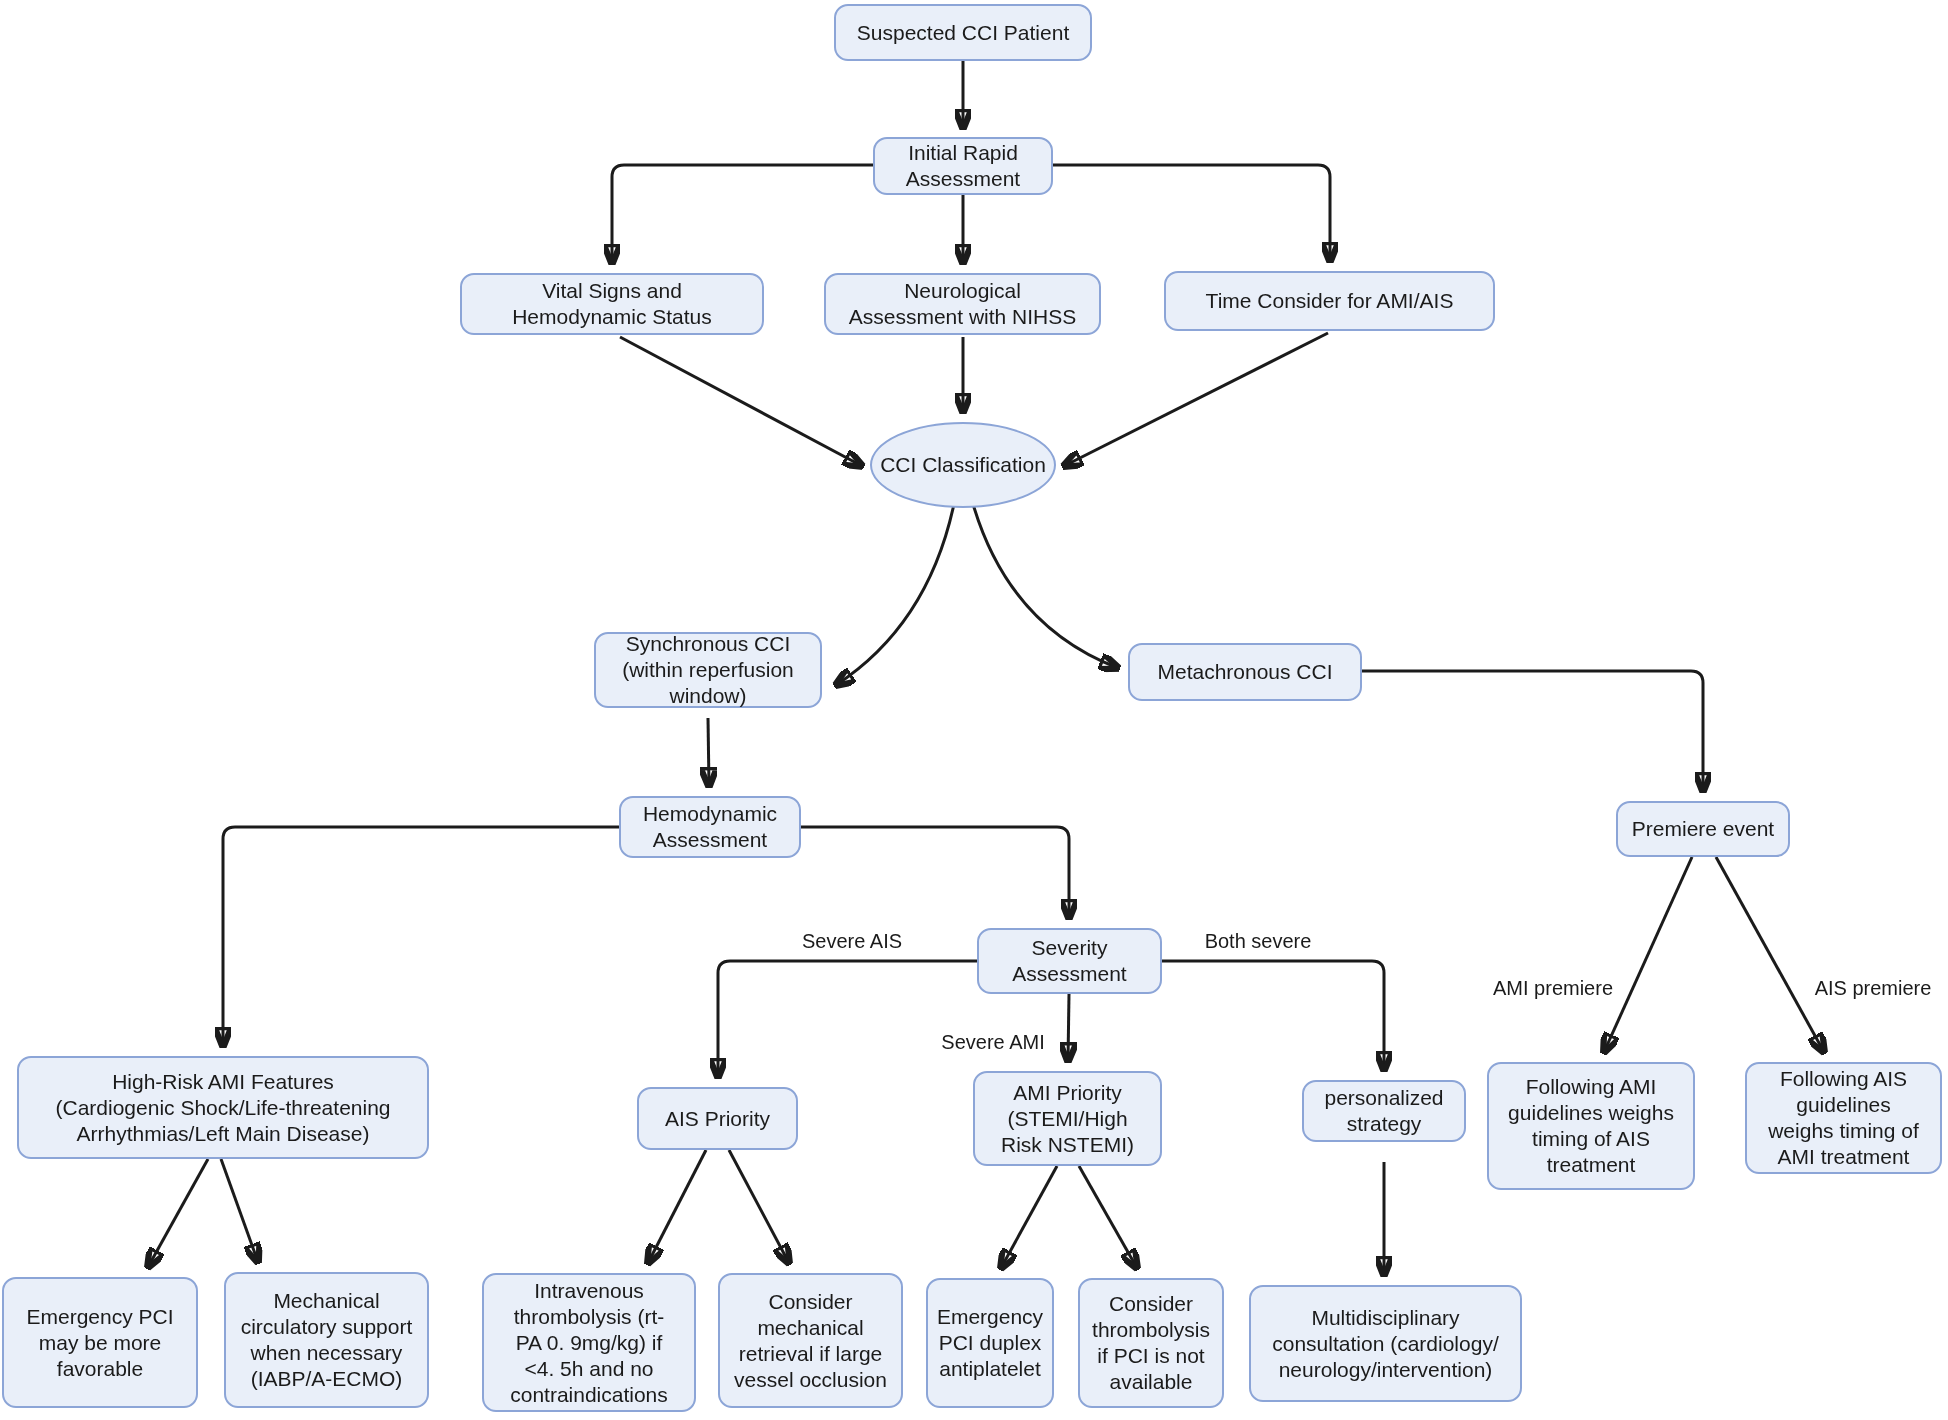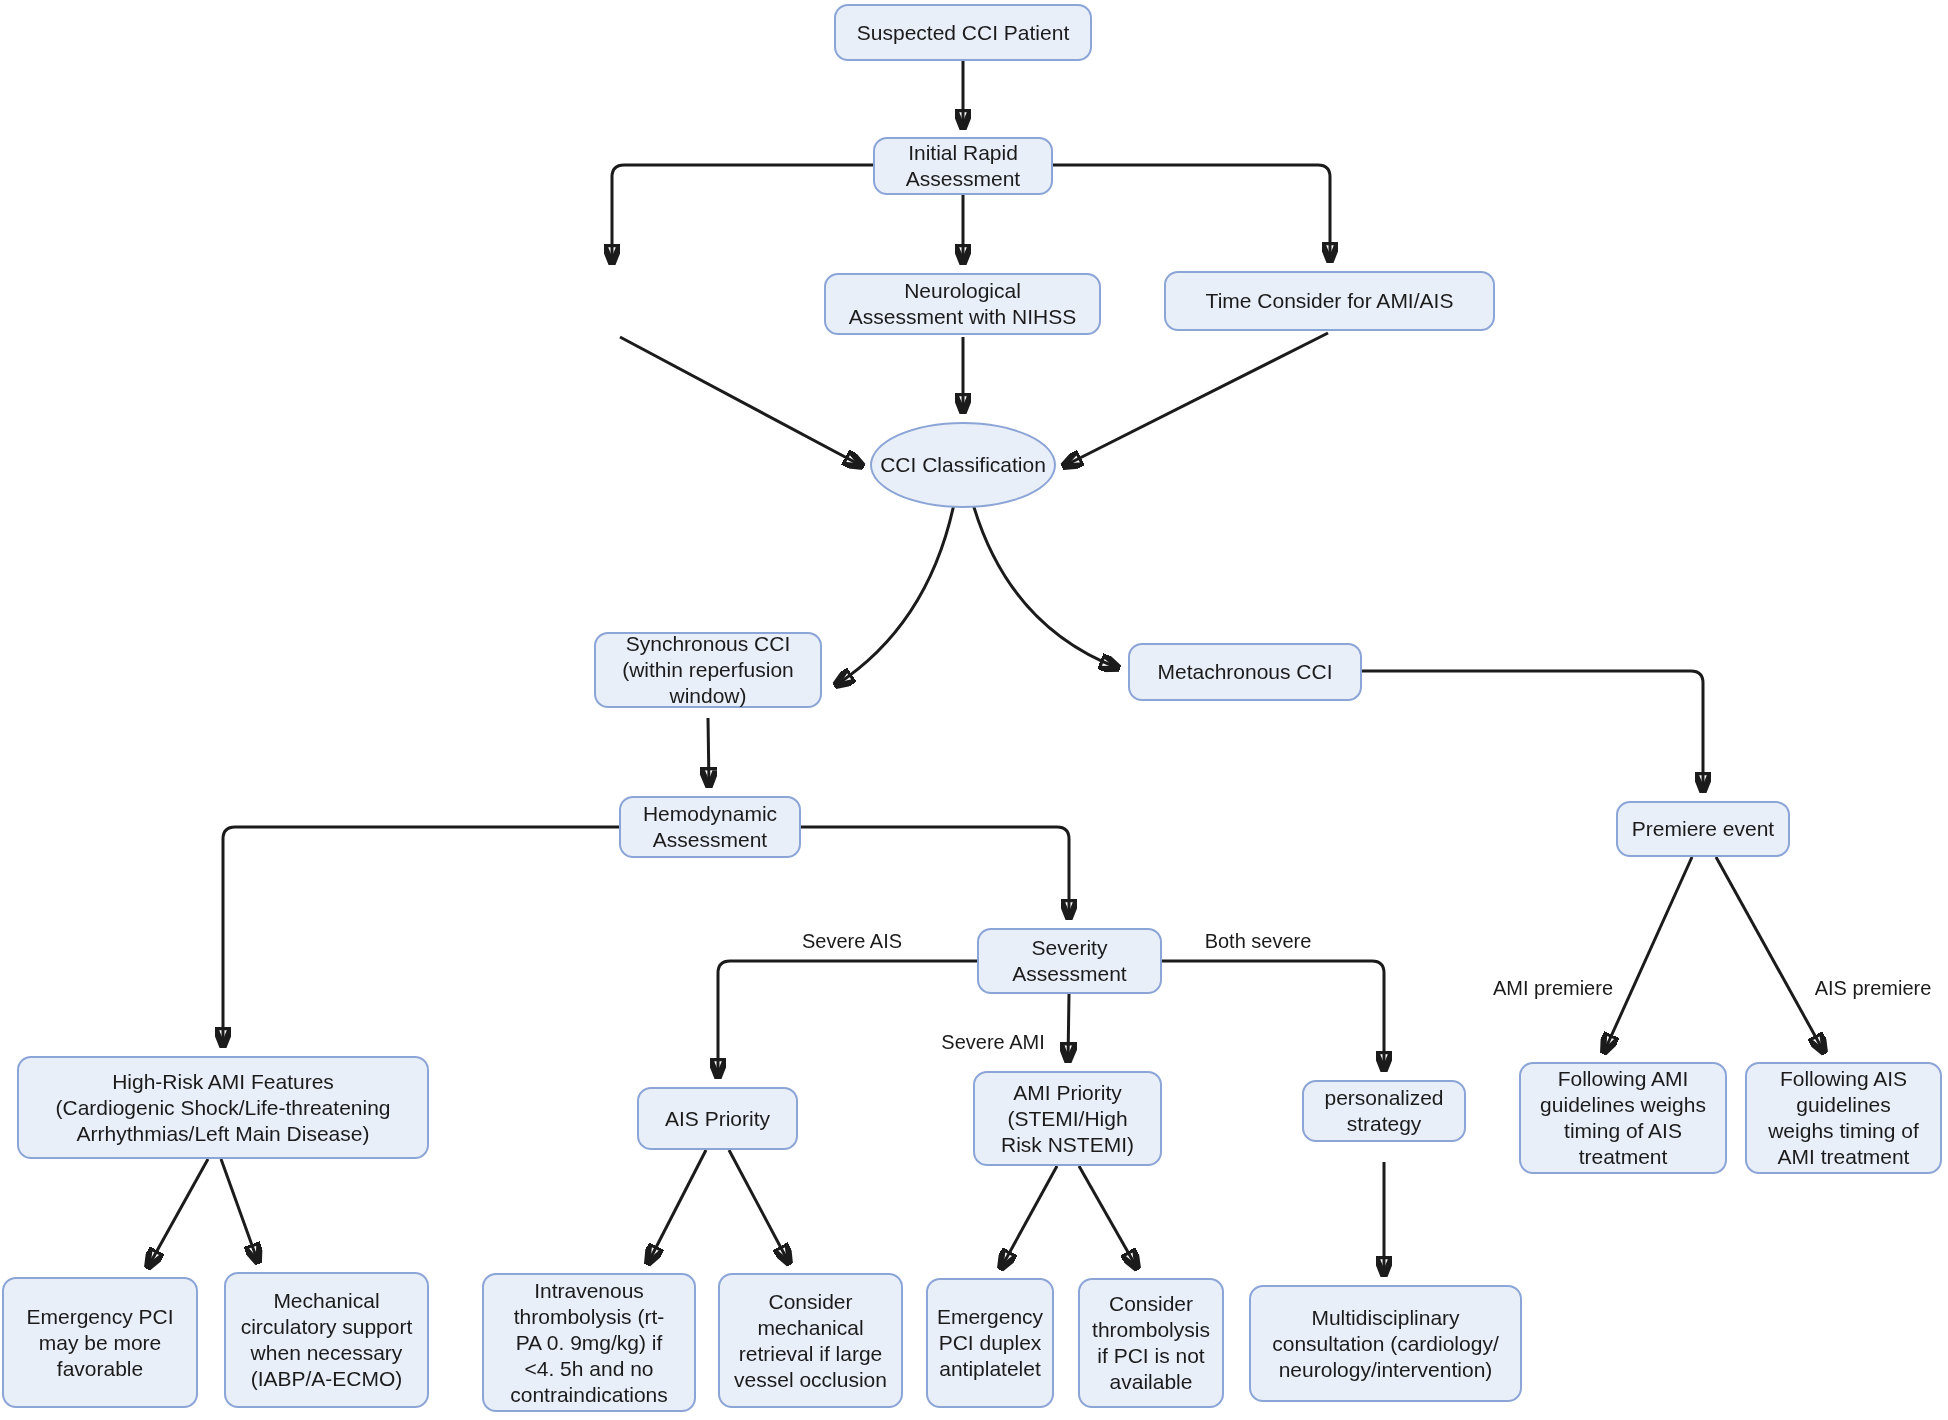--- a/index.html
+++ b/index.html
@@ -91,20 +91,22 @@
     <path d="M706 1150 L648 1263" marker-end="url(#arrow)"></path>
     <path d="M729 1150 L789 1263" marker-end="url(#arrow)"></path>
     <path d="M1057 1166 L1001 1268" marker-end="url(#arrow)"></path>
     <path d="M1079 1166 L1137 1268" marker-end="url(#arrow)"></path>
     <path d="M1384 1162 L1384 1275" marker-end="url(#arrow)"></path>
   </svg>
 
   <div class="node" style="left:834px; top:4px; width:258px; height:57px;">Suspected CCI Patient</div>
   <div class="node" style="left:873px; top:137px; width:180px; height:58px;">Initial Rapid
 Assessment</div>
+  <div class="node" style="left:460px; top:273px; width:304px; height:62px;">Vital Signs and
+Hemodynamic Status</div>
   <div class="node" style="left:824px; top:273px; width:277px; height:62px;">Neurological
 Assessment with NIHSS</div>
   <div class="node" style="left:1164px; top:271px; width:331px; height:60px;">Time Consider for AMI/AIS</div>
   <div class="node ellipse" style="left:870px; top:422px; width:186px; height:86px;">CCI Classification</div>
   <div class="node" style="left:594px; top:632px; width:228px; height:76px;">Synchronous CCI
 (within reperfusion
 window)</div>
   <div class="node" style="left:1128px; top:643px; width:234px; height:58px;">Metachronous CCI</div>
   <div class="node" style="left:619px; top:796px; width:182px; height:62px;">Hemodynamic
 Assessment</div>
@@ -113,21 +115,21 @@
 Assessment</div>
   <div class="node" style="left:17px; top:1056px; width:412px; height:103px;">High-Risk AMI Features
 (Cardiogenic Shock/Life-threatening
 Arrhythmias/Left Main Disease)</div>
   <div class="node" style="left:637px; top:1087px; width:161px; height:63px;">AIS Priority</div>
   <div class="node" style="left:973px; top:1071px; width:189px; height:95px;">AMI Priority
 (STEMI/High
 Risk NSTEMI)</div>
   <div class="node" style="left:1302px; top:1080px; width:164px; height:62px;">personalized
 strategy</div>
-  <div class="node" style="left:1519px; top:1062px; width:208px; height:112px;">Following AMI
+  <div class="node" style="left:1487px; top:1062px; width:208px; height:128px;">Following AMI
 guidelines weighs
 timing of AIS
 treatment</div>
   <div class="node" style="left:2px; top:1277px; width:196px; height:131px;">Emergency PCI
 may be more
 favorable</div>
   <div class="node" style="left:1745px; top:1062px; width:197px; height:112px;">Following AIS
 guidelines
 weighs timing of
 AMI treatment</div>

